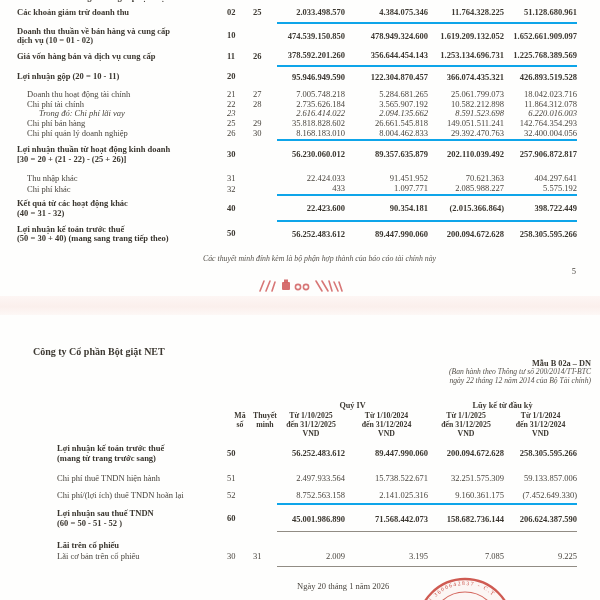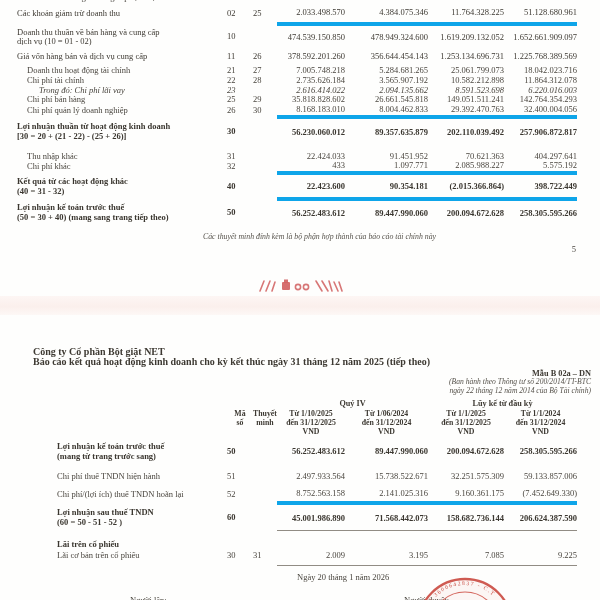--- a/index.html
+++ b/index.html
@@ -8,26 +8,26 @@
        -webkit-font-smoothing:antialiased}
   .screen{position:relative;width:600px;height:600px;overflow:hidden;background:#fefefd}
 
   
   table.fin{border-collapse:collapse;table-layout:fixed;width:560px;margin-left:17px;
             font-size:8.5px;line-height:9.8px;color:#49453e}
   table.fin td,table.fin th{padding:0;vertical-align:middle}
   .c-label{text-align:left}
   .c-code,.c-note{}
   .c-num{text-align:right}
-  tr.r-main  .c-label, tr.r-main{font-weight:normal;color:#3d3932}
+  tr.r-main  .c-label, tr.r-main{font-weight:bold;color:#3d3932}
   tr.r-total, tr.r-subhead{font-weight:bold;color:#3a362f}
   tr.r-item .c-label{padding-left:10px;font-weight:normal}
   tr.r-sub-italic .c-label{padding-left:22px;}
   tr.r-sub-italic td{font-style:italic}
-  tr.rule-above td.c-num{border-top:4px solid #0ea5e9}
+  tr.rule-above td.c-num{border-top:2px solid #0ea5e9}
   tr.rule-below td.c-num{border-bottom:1px solid #918c84}
   .l2{font-weight:inherit}
 
   
   #t1 tr[data-code="01"] td{padding-bottom:3px}
   #t1 tr[data-code="02"] td{padding-top:2px;padding-bottom:4px}
   #t1 tr[data-code="10"] td{padding-top:4px;padding-bottom:2px}
   #t1 tr[data-code="11"] td{padding-top:3px;padding-bottom:4px}
   #t1 tr[data-code="20"] td{padding-top:6px;padding-bottom:7px}
   #t1 tr[data-code="30"] td{padding-top:5px;padding-bottom:4px}
@@ -55,24 +55,24 @@
   .pink-band{position:absolute;left:0;top:296px;width:600px;height:19px;
              background:linear-gradient(180deg,#fdf6f4 0%,#fbefec 55%,#fdf8f6 100%)}
   .frag{position:absolute;left:258px;top:278px}
 
   
   .page2{position:absolute;top:338px;left:0;right:0}
   .p2-head{padding-top:9px;margin-left:33px;font-weight:bold;font-size:10px;line-height:10px;color:#3d3932}
   .formblock{margin-top:2px;margin-right:9px;text-align:right;line-height:9px}
   .form-code{font-weight:bold;font-size:8.3px;color:#3d3932}
   .form-note{font-style:italic;font-size:7.6px;line-height:8.6px;color:#55514a}
-  #t2{margin-top:4px}
+  #t2{margin-top:16px}
   #t2 .c-label{padding-left:40px}
   #t2 tr.r-item .c-label{padding-left:40px;font-weight:normal}
-  .dateline{margin-top:6px;margin-left:297px;font-size:8.5px;color:#49453e}
+  .dateline{margin-top:14px;margin-left:297px;font-size:8.5px;color:#49453e}
   .sigrow{position:relative;margin-top:13px;height:12px;font-size:8.5px;color:#49453e}
   .sig-left{position:absolute;left:130px}
   .sig-right{position:absolute;left:404px}
   .seal{position:absolute;left:413px;top:572px}
 </style>
 </head>
 <body>
 
 <div class="screen">
 
@@ -126,20 +126,31 @@
             <td class="c-label">
               <div>Giá vốn hàng bán và dịch vụ cung cấp</div>
             </td>
             <td class="c-code">11</td>
             <td class="c-note">26</td>
             <td class="c-num">378.592.201.260</td>
             <td class="c-num">356.644.454.143</td>
             <td class="c-num">1.253.134.696.731</td>
             <td class="c-num">1.225.768.389.569</td>
           </tr>
+          <tr data-code="20" class="r-total rule-above">
+            <td class="c-label">
+              <div>Lợi nhuận gộp (20 = 10 - 11)</div>
+            </td>
+            <td class="c-code">20</td>
+            <td class="c-note"></td>
+            <td class="c-num">95.946.949.590</td>
+            <td class="c-num">122.304.870.457</td>
+            <td class="c-num">366.074.435.321</td>
+            <td class="c-num">426.893.519.528</td>
+          </tr>
           <tr data-code="21" class="r-item">
             <td class="c-label">
               <div>Doanh thu hoạt động tài chính</div>
             </td>
             <td class="c-code">21</td>
             <td class="c-note">27</td>
             <td class="c-num">7.005.748.218</td>
             <td class="c-num">5.284.681.265</td>
             <td class="c-num">25.061.799.073</td>
             <td class="c-num">18.042.023.716</td>
@@ -261,21 +272,20 @@
     </g>
     <rect x="24" y="4" width="8" height="8" rx="1" fill="#cf5555" opacity="0.85"></rect>
     <rect x="26" y="1.5" width="4" height="3" fill="#cf5555" opacity="0.85"></rect>
   </svg>
 
   <div class="pink-band"></div>
 
   <div class="page2">
     <div class="p2-head">
       <div>Công ty Cổ phần Bột giặt NET</div>
-      <div>Báo cáo kết quả hoạt động kinh doanh cho kỳ kết thúc ngày 31 tháng 12 năm 2025 (tiếp theo)</div>
     </div>
     <div class="formblock">
       <div class="form-code">Mẫu B 02a – DN</div>
       <div class="form-note">(Ban hành theo Thông tư số 200/2014/TT-BTC</div>
       <div class="form-note">ngày 22 tháng 12 năm 2014 của Bộ Tài chính)</div>
     </div>
 
     <table class="fin" id="t2">
       <colgroup>
         <col style="width:210px">
@@ -303,21 +313,21 @@
           <th>
             <div>Thuyết</div>
               <div>minh</div>
           </th>
           <th>
             <div>Từ 1/10/2025</div>
               <div>đến 31/12/2025</div>
               <div>VND</div>
           </th>
           <th>
-            <div>Từ 1/06/2024</div>
+            <div>Từ 1/10/2024</div>
               <div>đến 31/12/2024</div>
               <div>VND</div>
           </th>
           <th>
             <div>Từ 1/1/2025</div>
               <div>đến 31/12/2025</div>
               <div>VND</div>
           </th>
           <th>
             <div>Từ 1/1/2024</div>

